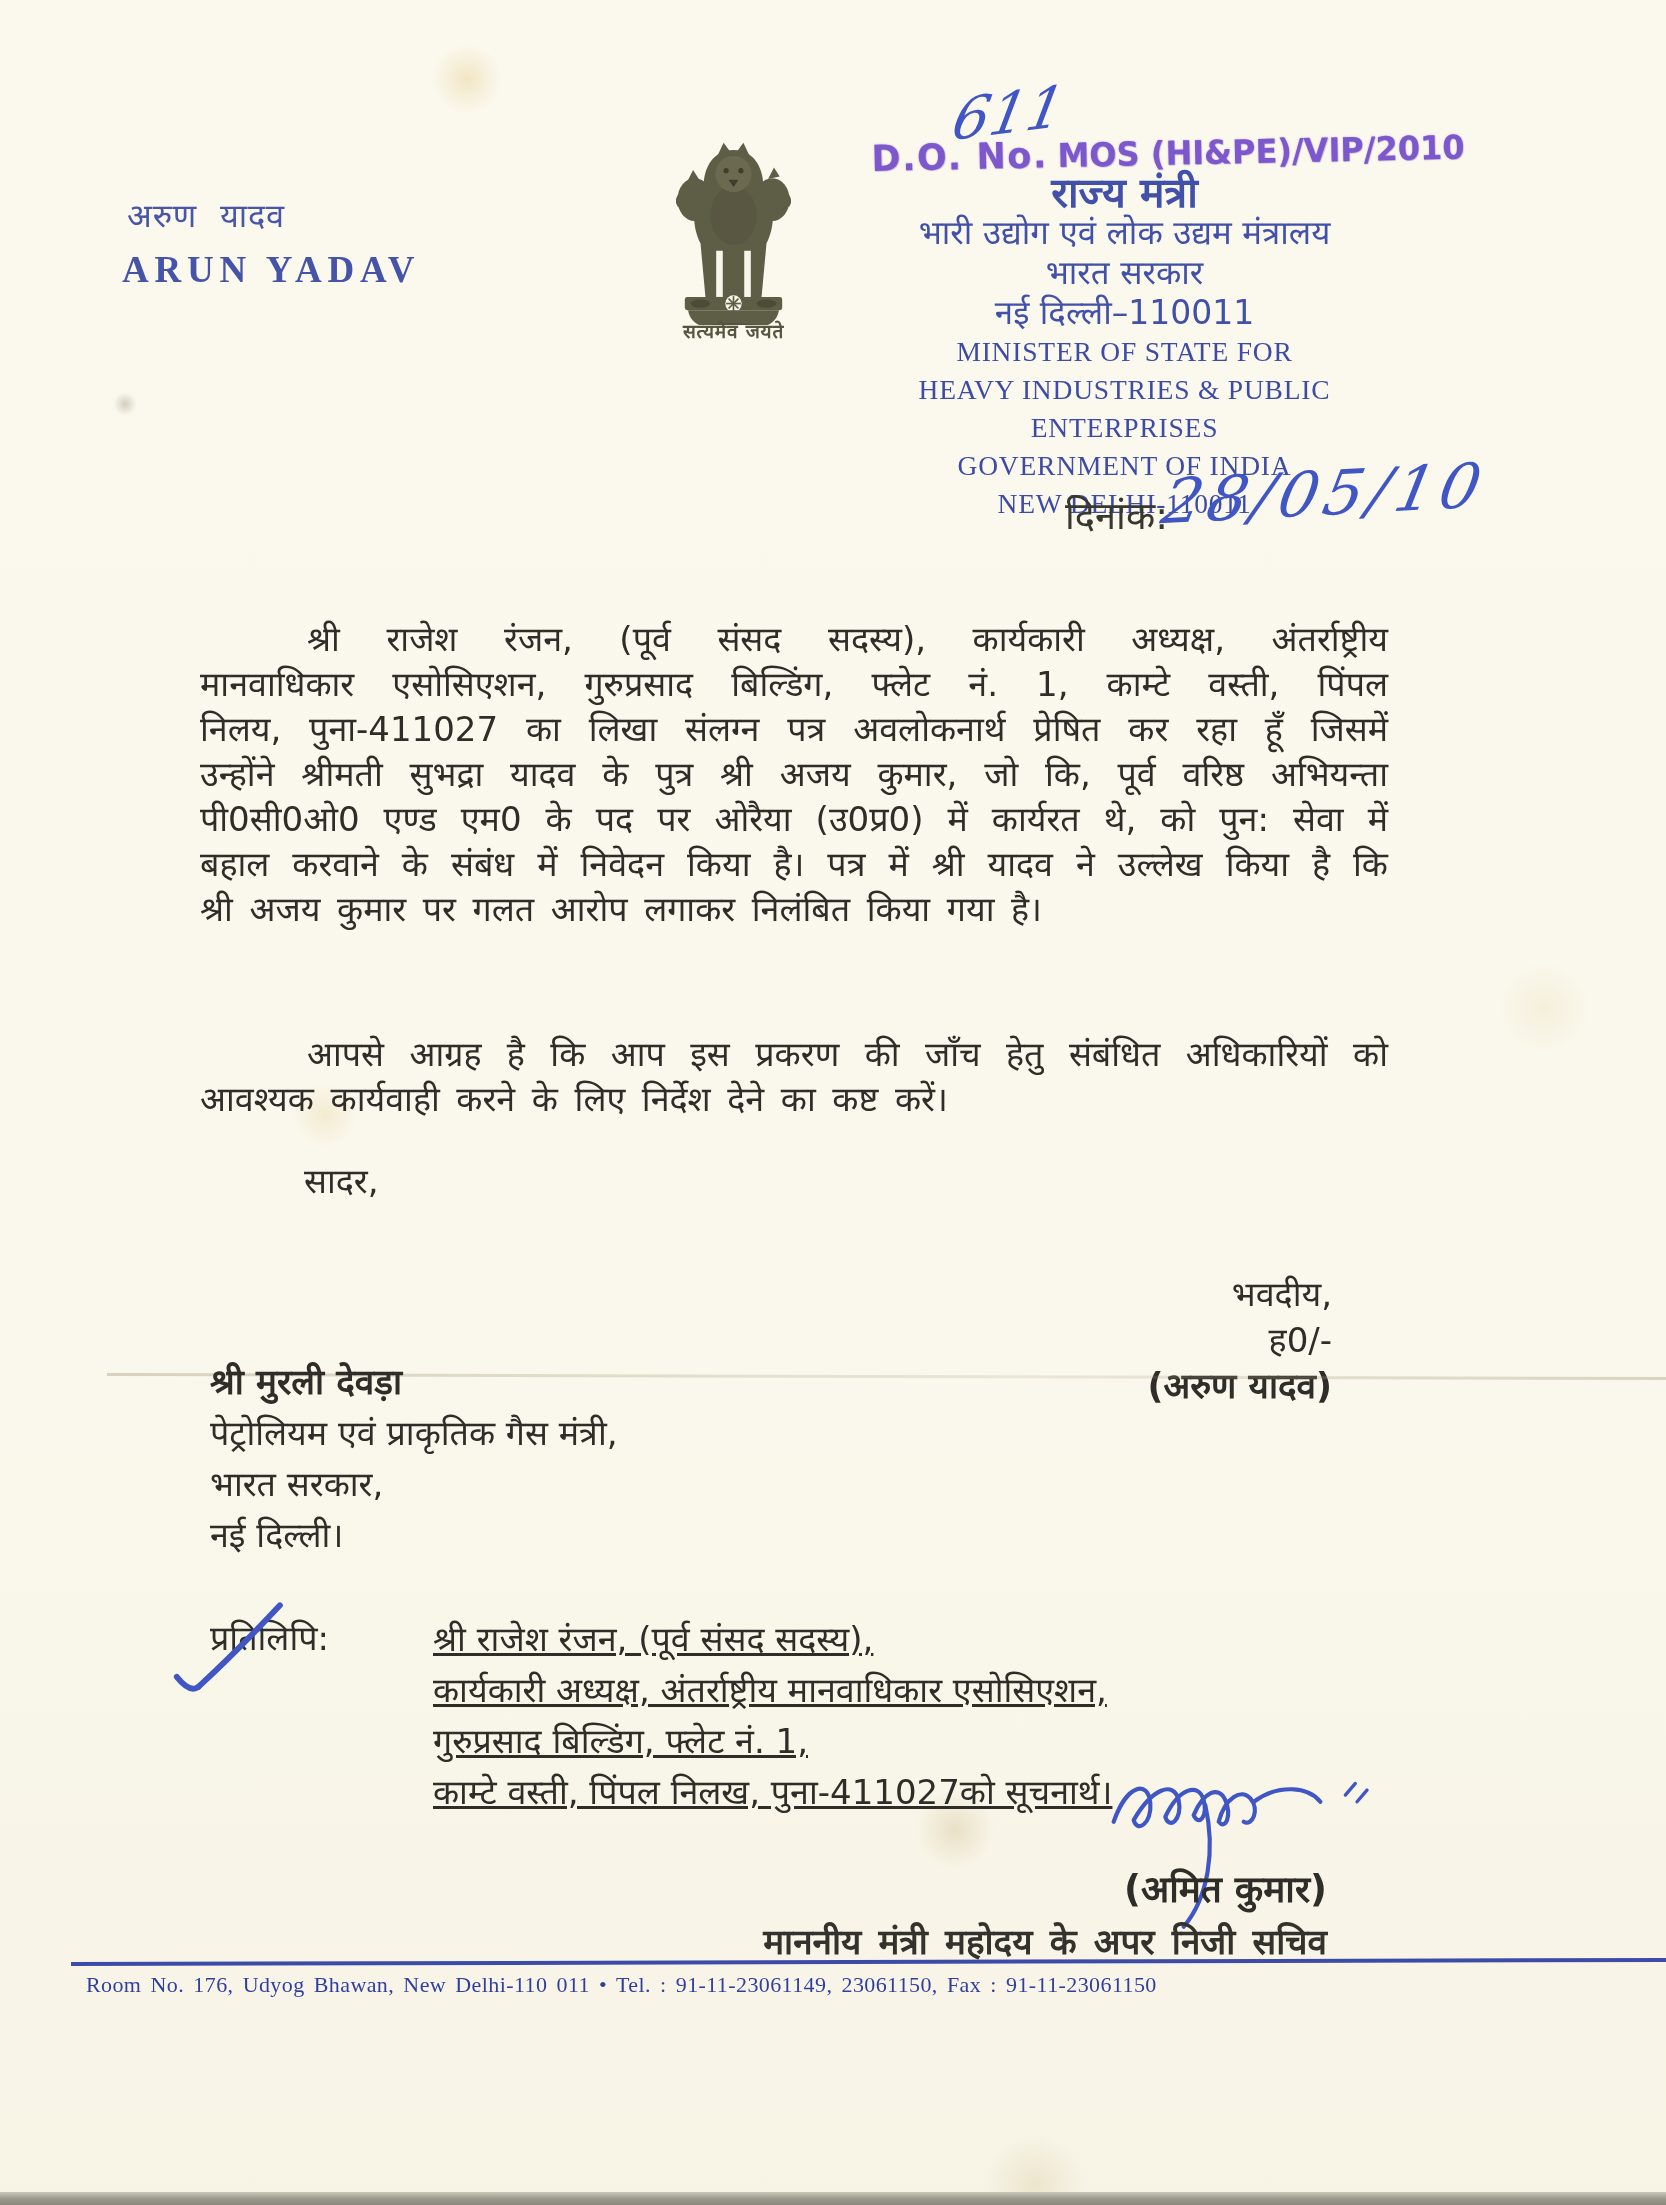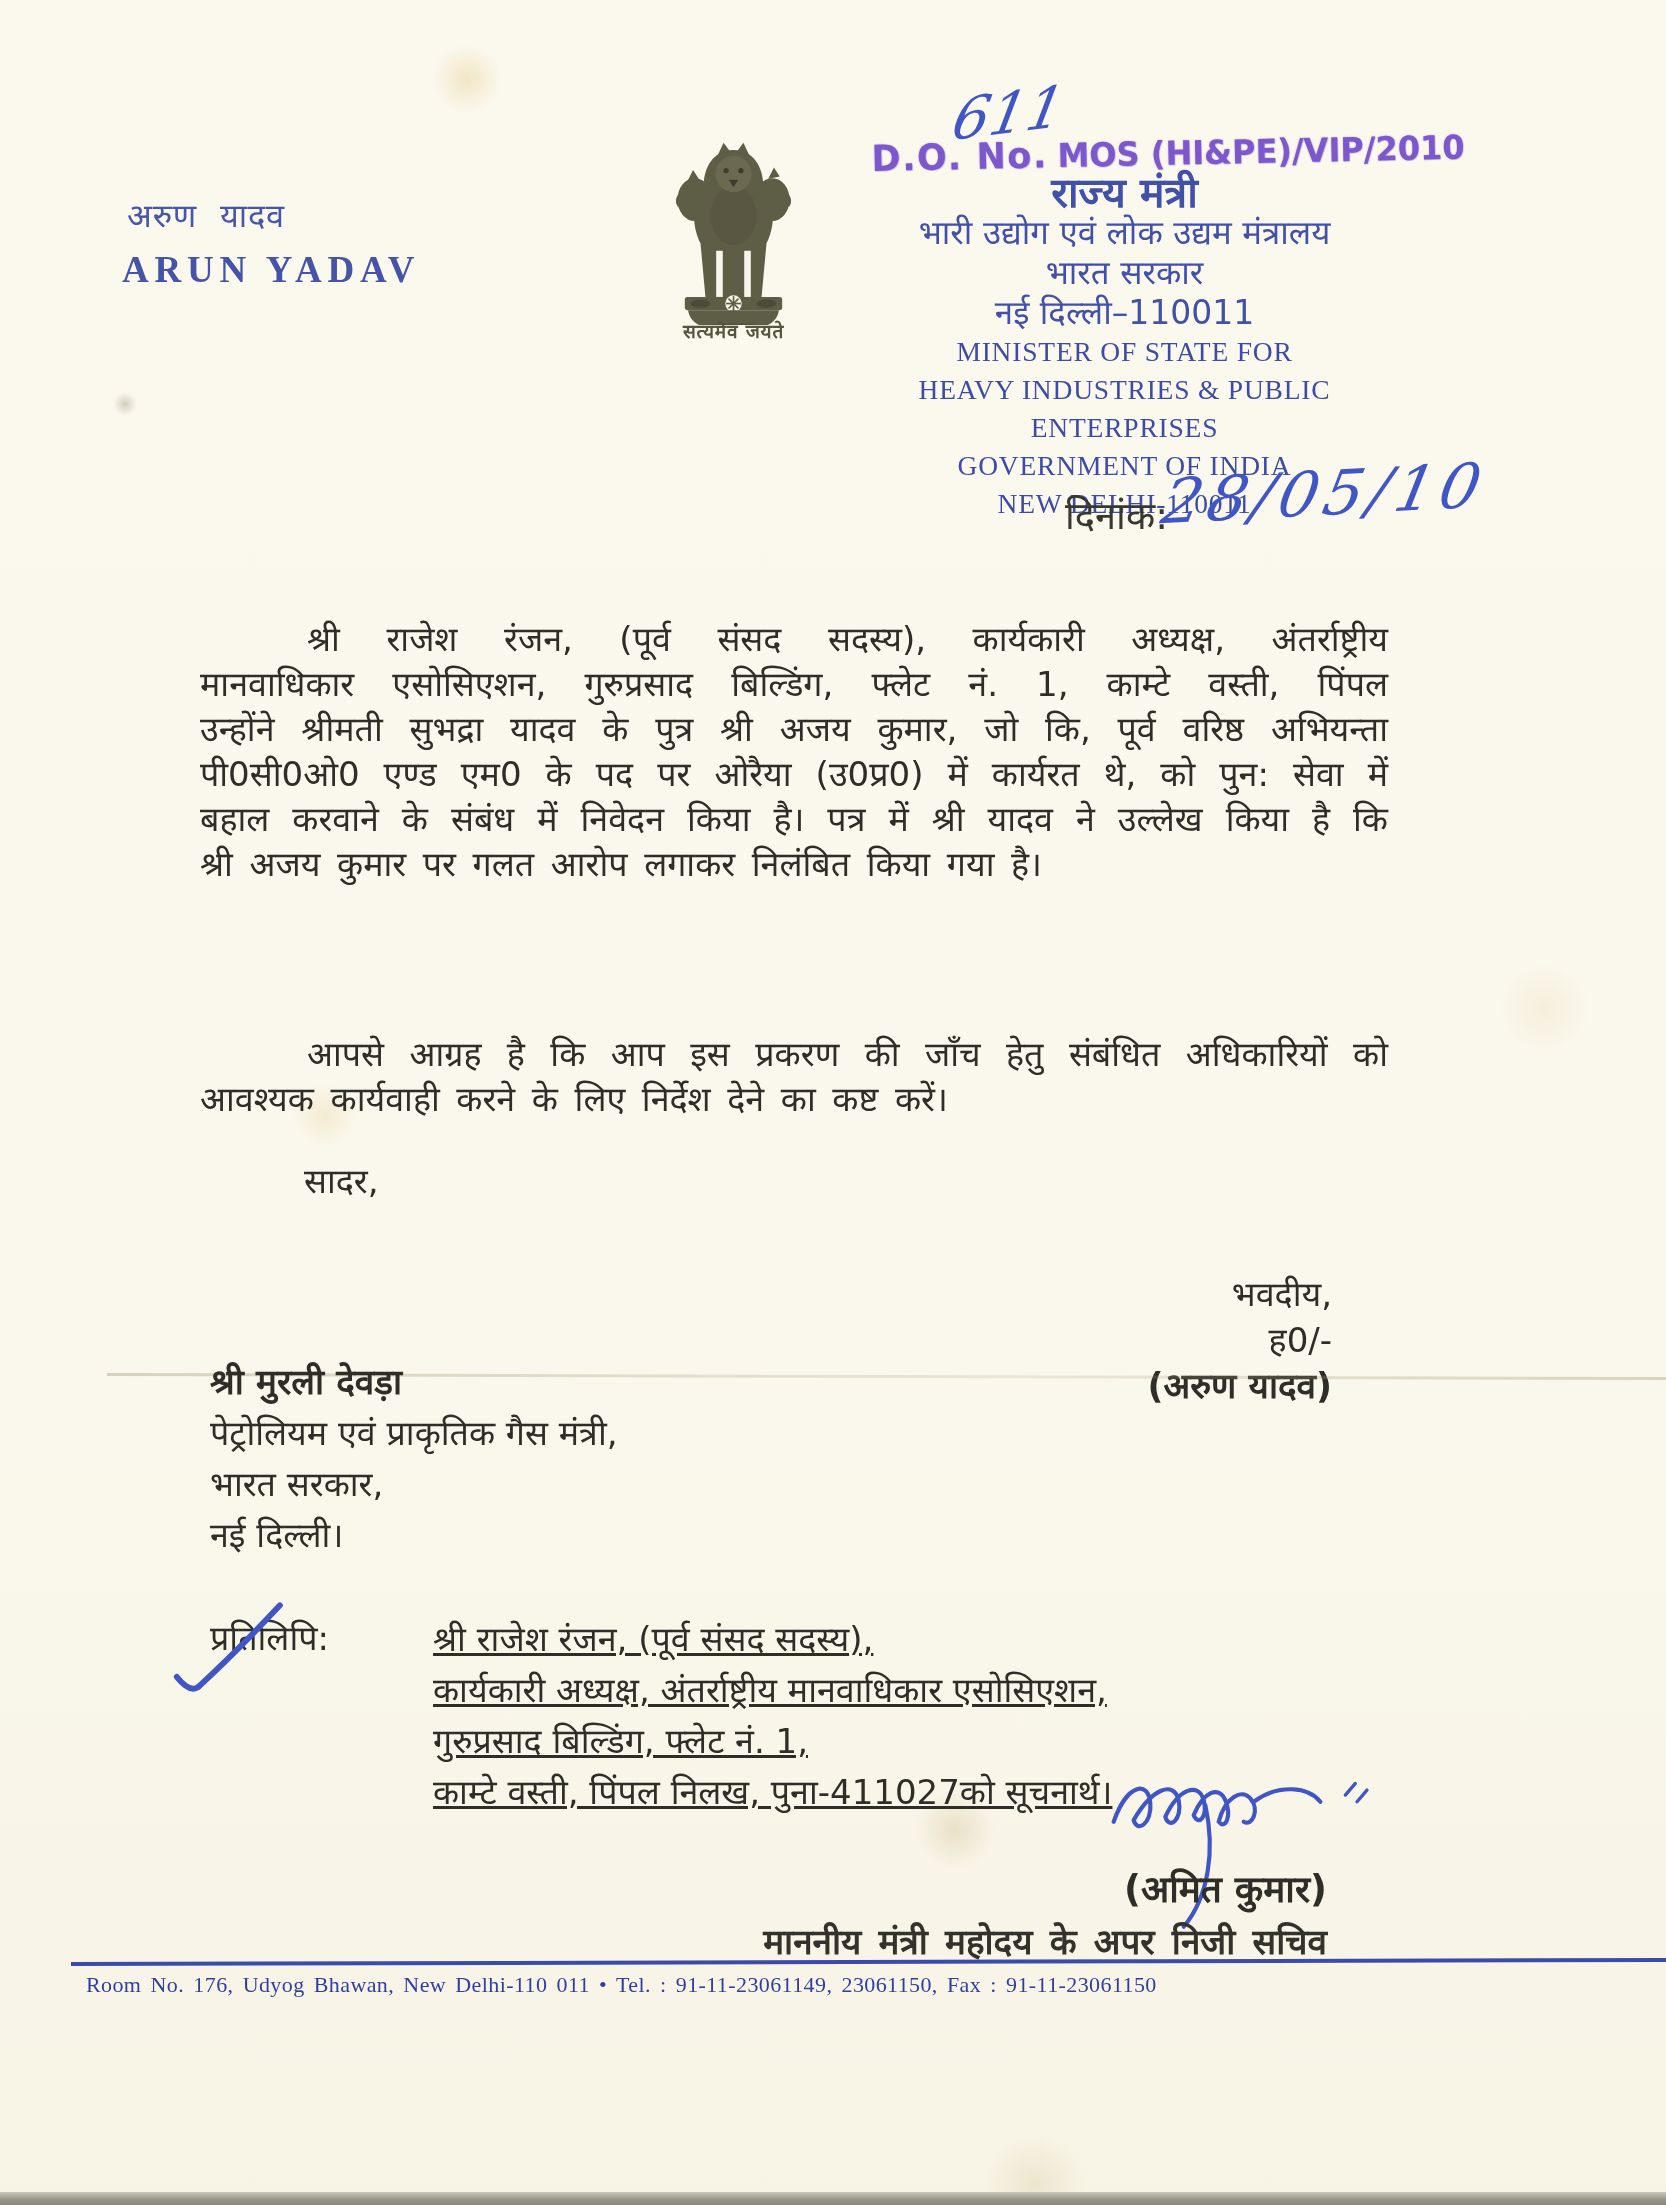--- a/index.html
+++ b/index.html
@@ -152,20 +152,21 @@
     <div class="office-en">GOVERNMENT OF INDIA</div>
     <div class="office-en">NEW DELHI-110011</div>
   </div>
 
   <div class="abs date-label">दिनांक:</div>
   <div class="abs date-value">28/05/10</div>
 
   <div class="abs para p1">
     <div class="ln first">श्री राजेश रंजन, (पूर्व संसद सदस्य), कार्यकारी अध्यक्ष, अंतर्राष्ट्रीय</div>
     <div class="ln">मानवाधिकार एसोसिएशन, गुरुप्रसाद बिल्डिंग, फ्लेट नं. 1, काम्टे वस्ती, पिंपल</div>
+    <div class="ln">निलय, पुना-411027 का लिखा संलग्न पत्र अवलोकनार्थ प्रेषित कर रहा हूँ जिसमें</div>
     <div class="ln">उन्होंने श्रीमती सुभद्रा यादव के पुत्र श्री अजय कुमार, जो कि, पूर्व वरिष्ठ अभियन्ता</div>
     <div class="ln">पी0सी0ओ0 एण्ड एम0 के पद पर ओरैया (उ0प्र0) में कार्यरत थे, को पुन: सेवा में</div>
     <div class="ln">बहाल करवाने के संबंध में निवेदन किया है। पत्र में श्री यादव ने उल्लेख किया है कि</div>
     <div class="ln last">श्री अजय कुमार पर गलत आरोप लगाकर निलंबित किया गया है।</div>
   </div>
 
   <div class="abs para p2">
     <div class="ln first">आपसे आग्रह है कि आप इस प्रकरण की जाँच हेतु संबंधित अधिकारियों को</div>
     <div class="ln last">आवश्यक कार्यवाही करने के लिए निर्देश देने का कष्ट करें।</div>
   </div>

